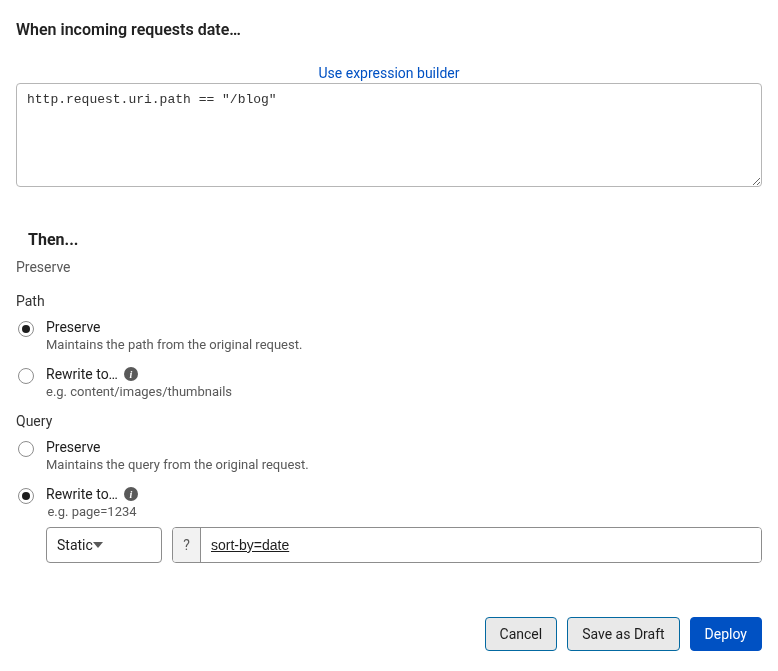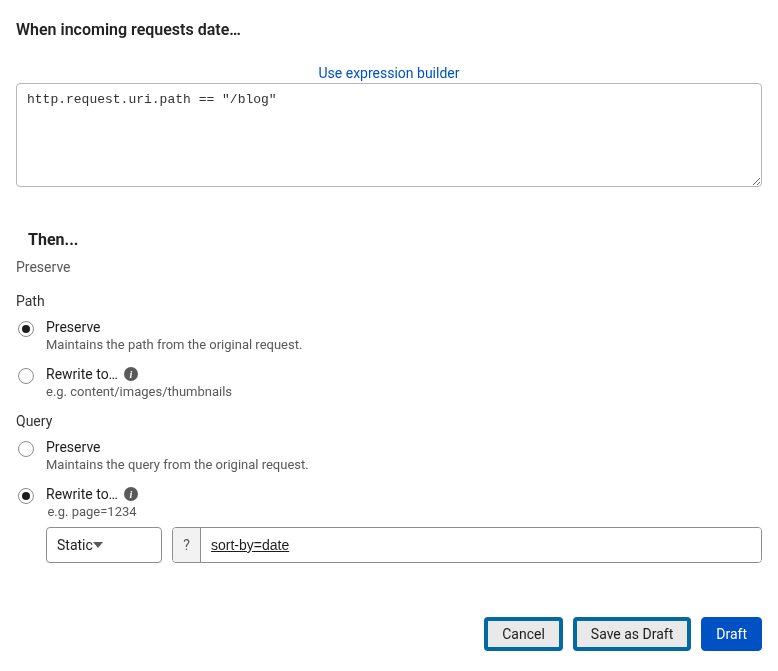--- a/index.html
+++ b/index.html
@@ -179,21 +179,21 @@
     height: 34px;
     padding: 0 14px;
     border-radius: 4px;
     font-size: 14px;
     cursor: pointer;
     display: inline-flex;
     align-items: center;
   }
   .btn-secondary {
     background: #e9e9e9;
-    border: 4px solid #0369a1;
+    border: 1px solid #0369a1;
     color: #1d1d1d;
   }
   .btn-primary {
     background: #0051c3;
     border: 1px solid #0051c3;
     color: #fff;
   }
 </style>
 </head>
 <body>
@@ -265,17 +265,17 @@
   <div class="input-group">
     <div class="input-prefix">?</div>
     <input class="text-input" type="text" value="sort-by=date" style="">
   </div>
 </div>
 
 
 <div class="footer">
   <div class="btn btn-secondary">Cancel</div>
   <div class="btn btn-secondary">Save as Draft</div>
-  <div class="btn btn-primary">Draft</div>
+  <div class="btn btn-primary">Deploy</div>
 </div>
 
 
 
 
 </body></html>

